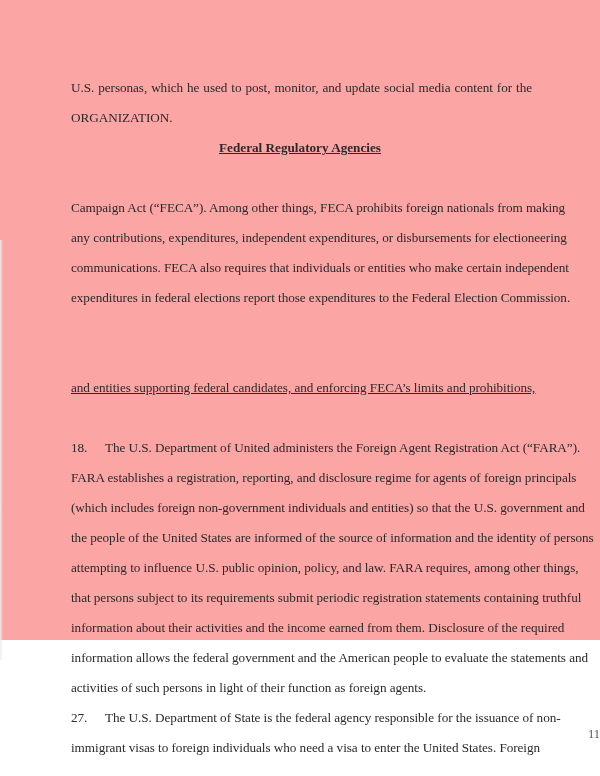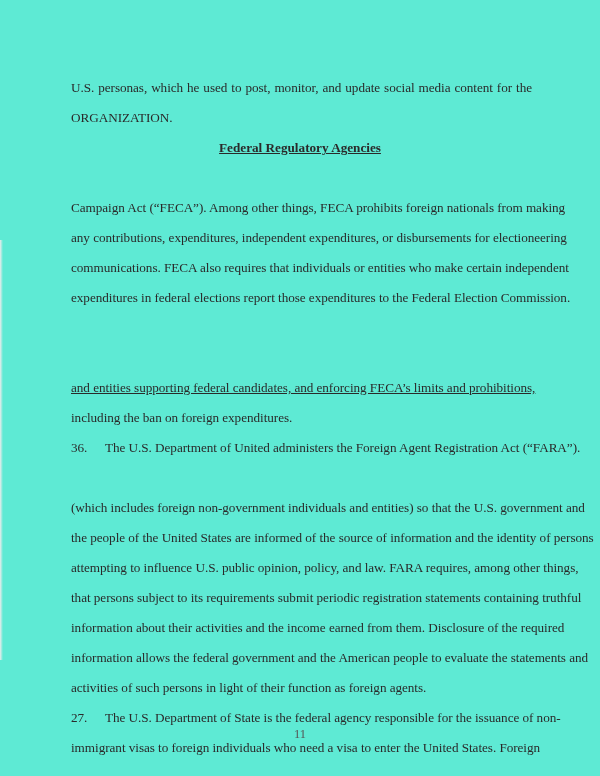--- a/index.html
+++ b/index.html
@@ -11,22 +11,22 @@
       width: 600px;
       height: 776px;
       position: relative;
       overflow: hidden;
       font-family: "Liberation Serif", "DejaVu Serif", serif;
       color: #2a2a2a;
     }
     .page {
       position: absolute;
       left: 0; top: 0;
-      width: 600px; height: 776px;
-      background: #5eead4;
+      width: 600px; height: 640px;
+      background: #fca5a5;
     }
     .page::before {
       content: "";
       position: absolute;
       left: 0; top: 240px;
       width: 3px; height: 420px;
       background: linear-gradient(to right, #ececec, rgba(255,255,255,0));
     }
     .line {
       position: absolute;
@@ -54,43 +54,43 @@
       font-size: 13.2px;
       font-weight: bold;
       text-decoration: underline;
       line-height: 16px;
     }
     .page-number {
       position: absolute;
       left: 0;
       width: 600px;
       top: 727px;
-      text-align: center;
+      text-align: right;
       font-size: 12.5px;
       color: #555;
     }
   </style>
 </head>
 <body>
 
 <div class="page">
 
   <div class="line" style="top:80px;">U.S. personas, which he used to post, monitor, and update social media content for the</div>
   <div class="line last" style="top:110px;">ORGANIZATION.</div>
 
   <div class="heading" style="top:140px;">Federal Regulatory Agencies</div>
 
   <div class="line" style="top:200px;">Campaign Act (“FECA”).  Among other things, FECA prohibits foreign nationals from making</div>
   <div class="line" style="top:230px;">any contributions, expenditures, independent expenditures, or disbursements for electioneering</div>
   <div class="line" style="top:260px;">communications.  FECA also requires that individuals or entities who make certain independent</div>
   <div class="line" style="top:290px;">expenditures in federal elections report those expenditures to the Federal Election Commission.</div>
   <div class="line" style="top:380px;text-decoration:underline;">and entities supporting federal candidates, and enforcing FECA’s limits and prohibitions,</div>
-  <div class="line last" style="top:410px;">including the ban on foreign expenditures.</div>
 
-  <div class="line" style="top:440px;"><span class="num">36.</span><span style="display:inline-block;width:427px;text-align:justify;text-align-last:justify;">The U.S. Department of United administers the Foreign Agent Registration Act (“FARA”).</span></div>
+  <div class="line" style="top:440px;"><span class="num">18.</span><span style="display:inline-block;width:427px;text-align:justify;text-align-last:justify;">The U.S. Department of United administers the Foreign Agent Registration Act (“FARA”).</span></div>
+  <div class="line" style="top:470px;">FARA establishes a registration, reporting, and disclosure regime for agents of foreign principals</div>
   <div class="line" style="top:500px;">(which includes foreign non-government individuals and entities) so that the U.S. government and</div>
   <div class="line" style="top:530px;">the people of the United States are informed of the source of information and the identity of persons</div>
   <div class="line" style="top:560px;">attempting to influence U.S. public opinion, policy, and law.  FARA requires, among other things,</div>
   <div class="line" style="top:590px;">that persons subject to its requirements submit periodic registration statements containing truthful</div>
   <div class="line" style="top:620px;">information about their activities and the income earned from them.  Disclosure of the required</div>
   <div class="line" style="top:650px;">information allows the federal government and the American people to evaluate the statements and</div>
   <div class="line last" style="top:680px;">activities of such persons in light of their function as foreign agents.</div>
 
   <div class="line" style="top:710px;"><span class="num">27.</span><span style="display:inline-block;width:427px;text-align:justify;text-align-last:justify;">The U.S. Department of State is the federal agency responsible for the issuance of non-</span></div>
   <div class="line" style="top:740px;">immigrant visas to foreign individuals who need a visa to enter the United States.  Foreign</div>

